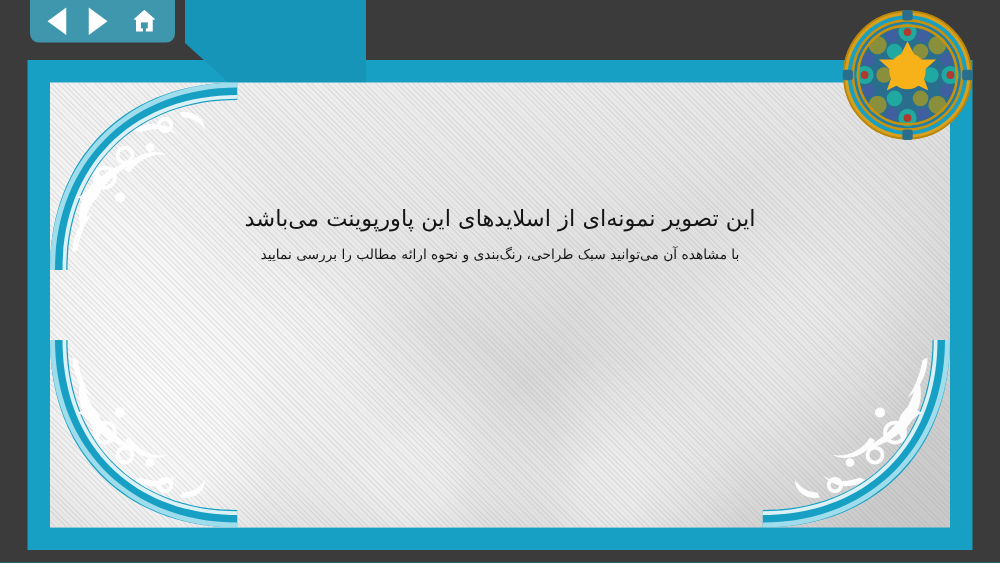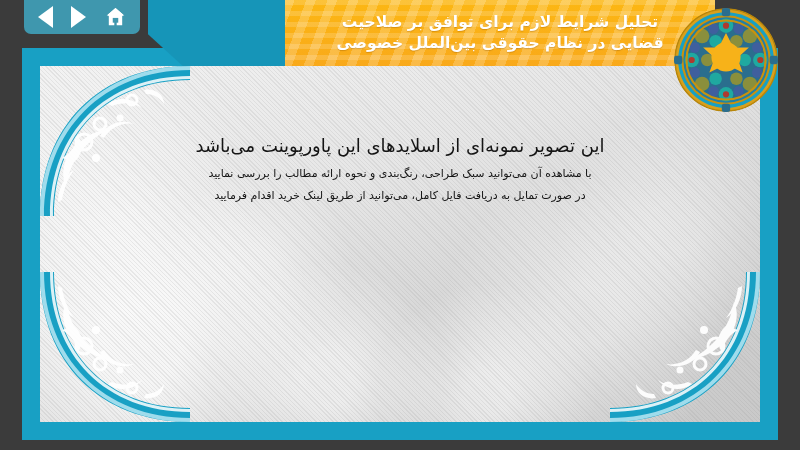--- a/index.html
+++ b/index.html
@@ -112,21 +112,21 @@
   
   #medallion {
     position:absolute; right:22px; top:8px;
     width:104px; height:104px;
     border-radius:50%;
     z-index:35;
   }
 
   
   #body-text {
-    position:absolute; left:40px; right:40px; top:62px;
+    position:absolute; left:40px; right:40px; top:92px;
     direction:rtl; text-align:center;
     z-index:20;
   }
   .body-line {
     color:#141414;
     font-size:11px;
     line-height:1.95;
     font-weight:normal;
     white-space:nowrap;
   }
@@ -210,30 +210,25 @@
           <path d="M22 134 c2-12 6-22 12-30 c-10 6-16 20-16 32 z"></path>
           <circle cx="56" cy="92" r="4"></circle>
           <circle cx="80" cy="52" r="3.5"></circle>
           <path d="M64 72 c6-10 18-16 30-14 c-12-6-28 0-34 12 z"></path>
         </g>
       </svg>
 
       <div id="body-text">
         <div class="body-line l1">این تصویر نمونه‌ای از اسلایدهای این پاورپوینت می‌باشد</div>
         <div class="body-line">با مشاهده آن می‌توانید سبک طراحی، رنگ‌بندی و نحوه ارائه مطالب را بررسی نمایید</div>
-        <div class="body-line">در صورت تمایل به دریافت فایل کامل، می‌توانید از طریق لینک خرید اقدام فرمایید</div>
       </div>
     </div>
   </div>
 
   <div id="banner-teal"></div>
-  <div id="banner">
-    <div class="banner-line">تحلیل شرایط لازم برای توافق بر صلاحیت</div>
-    <div class="banner-line">قضایی در نظام حقوقی بین‌الملل خصوصی</div>
-  </div>
 
   <svg id="medallion" viewBox="0 0 100 100">
     <circle cx="50" cy="50" r="49" fill="#d9a01c"></circle>
     <circle cx="50" cy="50" r="46" fill="#18a0c4"></circle>
     <circle cx="50" cy="50" r="43" fill="#c8920f"></circle>
     <circle cx="50" cy="50" r="41" fill="#1f7fa8"></circle>
     <g>
       <circle cx="50" cy="50" r="38" fill="#2a6e8e"></circle>
       <g>
         <g id="petals">

